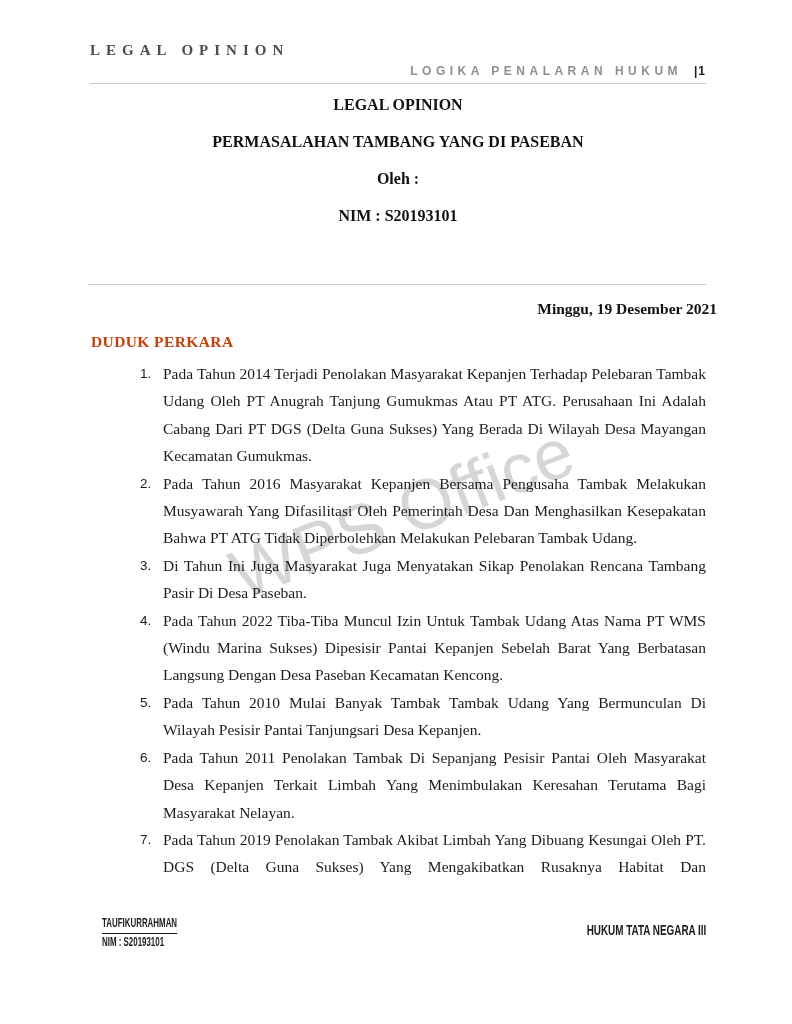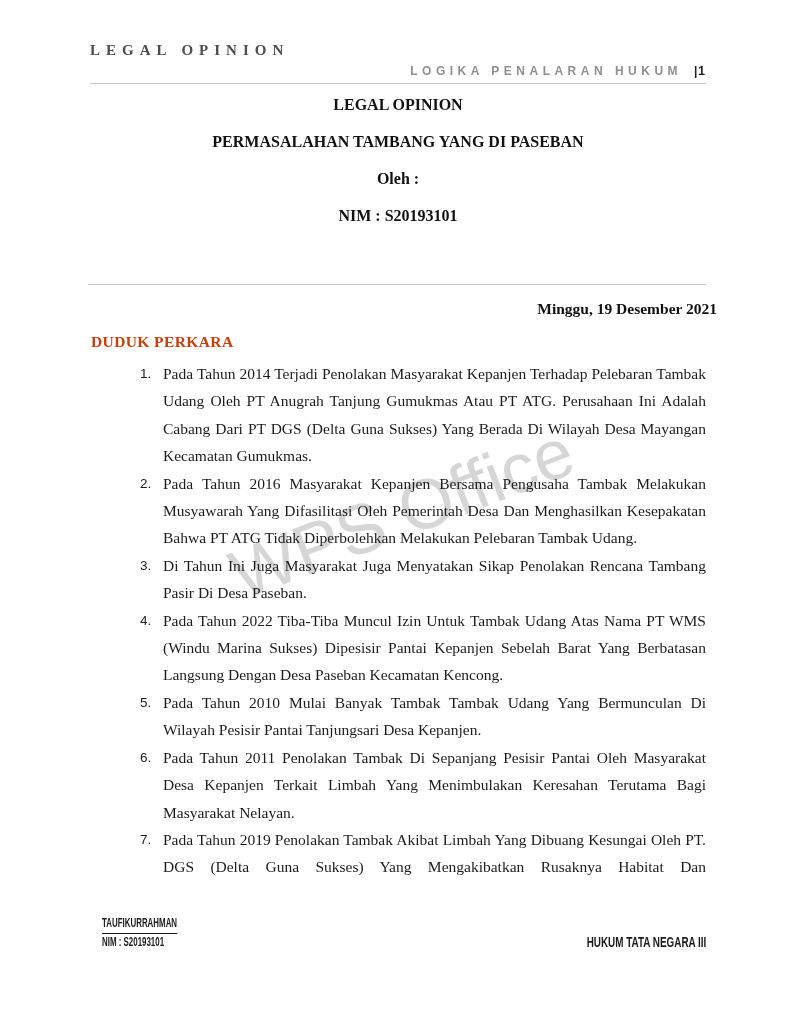--- a/index.html
+++ b/index.html
@@ -160,21 +160,20 @@
     transform: scaleX(0.66);
     white-space: nowrap;
     color: #1a1a1a;
   }
   .footer-course {
     position: absolute;
     top: 921px;
     right: 86px;
     font-size: 15px;
     text-align: left;
-    margin-top: 12px;
   }
   .footer-course .condensed { transform-origin: right center; }
   .footer-author {
     position: absolute;
     top: 915px;
     left: 90px;
     font-size: 12px;
     line-height: 17px;
     margin-left: 12px;
   }

